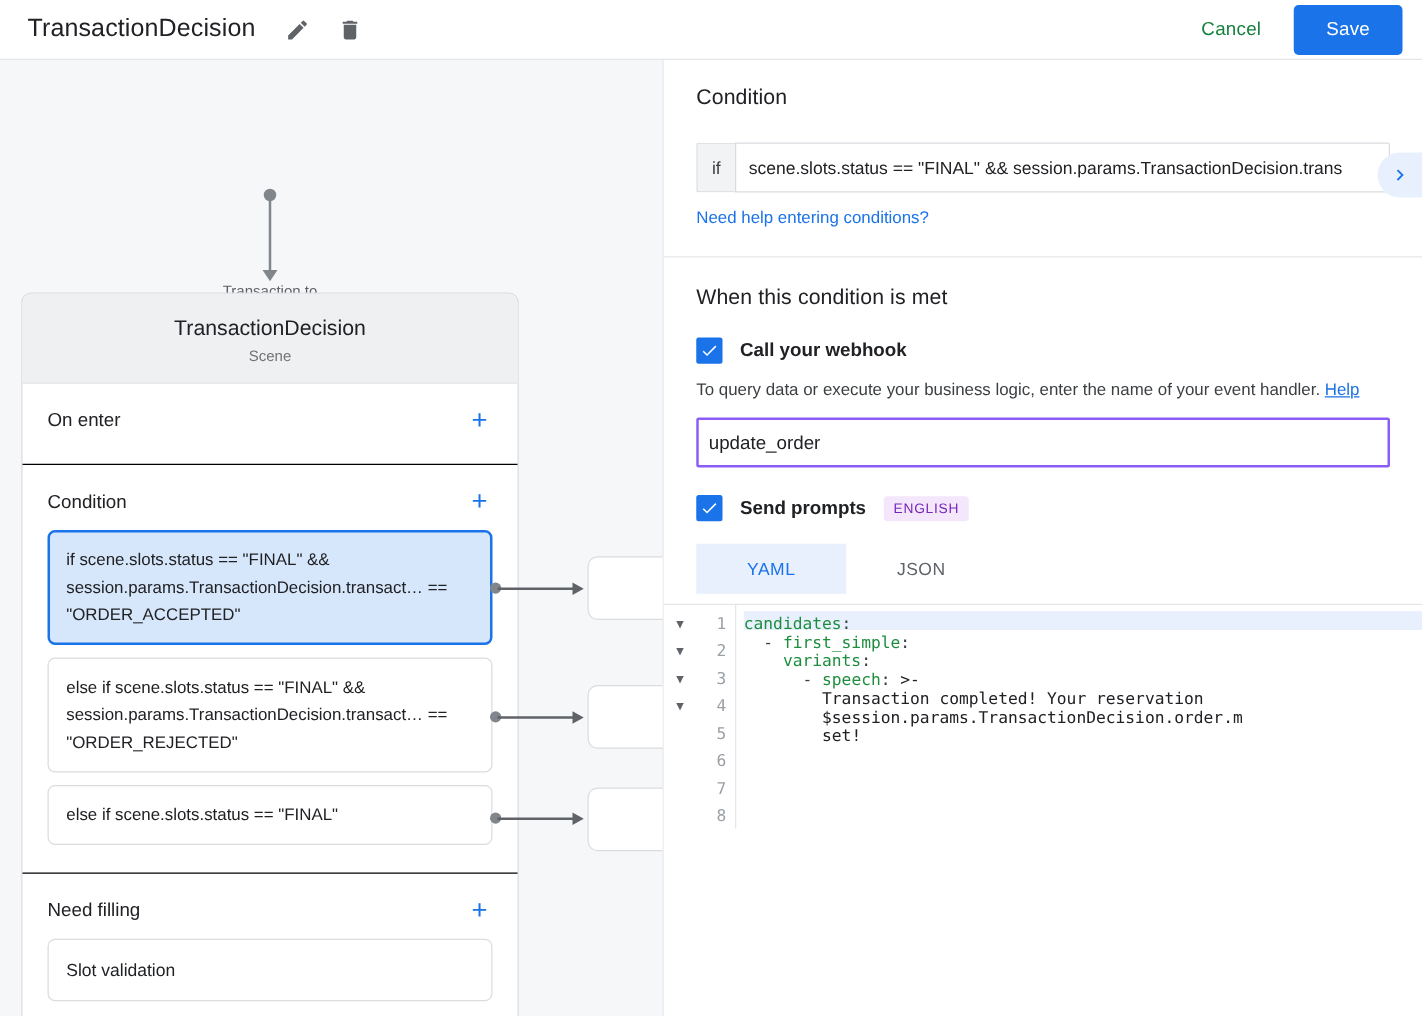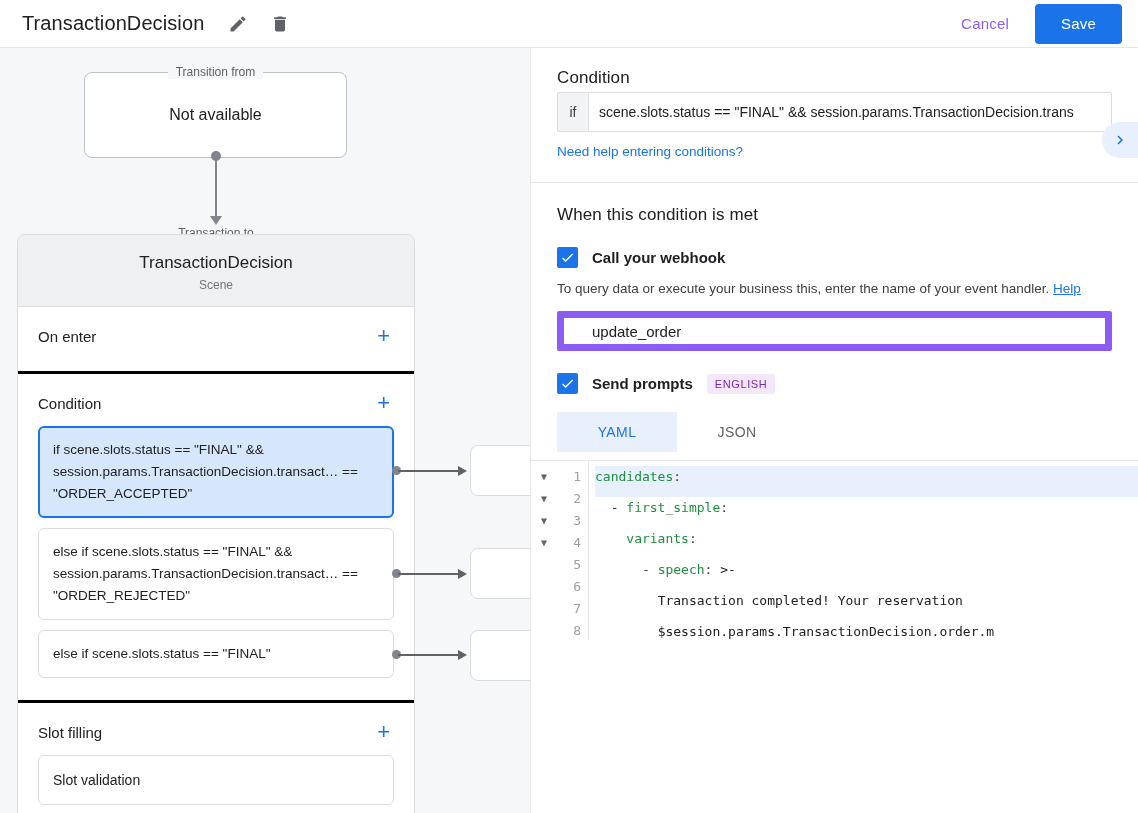--- a/index.html
+++ b/index.html
@@ -26,21 +26,21 @@
   }
   .topbar-icon {
     margin-left: 18px; width: 24px; height: 24px;
     display: flex; align-items: center; justify-content: center;
     cursor: pointer;
   }
   .topbar-icon.first { margin-left: 22px; }
   .topbar-spacer { flex: 1; }
   .btn-cancel {
     background: none; border: none; cursor: pointer;
-    color: #8b5cf6; font-size: 15px; font-weight: 500;
+    color: #15803d; font-size: 15px; font-weight: 500;
     font-family: inherit; padding: 8px 14px; letter-spacing: .2px;
   }
   .btn-save {
     background: #1a73e8; border: none; cursor: pointer;
     color: #fff; font-size: 15px; font-weight: 500;
     font-family: inherit; border-radius: 4px;
     padding: 0 26px; height: 40px; margin-left: 12px;
     letter-spacing: .2px;
   }
 
@@ -105,21 +105,21 @@
   .scene-head {
     background: #eef0f2;
     border-radius: 8px 8px 0 0;
     padding: 18px 0 14px;
     text-align: center;
     border-bottom: 1px solid #dadce0;
   }
   .scene-head .name { font-size: 17px; color: #202124; }
   .scene-head .sub { font-size: 12px; color: #737373; margin-top: 5px; }
 
-  .section { border-bottom: 3px solid #000000; padding: 0 0 12px; }
+  .section { border-bottom: 1px solid #000000; padding: 0 0 12px; }
   .section:last-child { border-bottom: none; }
   .section-header {
     display: flex; align-items: center; justify-content: space-between;
     padding: 18px 20px 12px 20px;
   }
   .section-title { font-size: 15px; color: #202124; }
   .plus-btn {
     color: #1a73e8; font-size: 22px; line-height: 1;
     cursor: pointer; font-weight: 300; padding: 0 4px;
     user-select: none;
@@ -227,23 +227,23 @@
     font-size: 11px; letter-spacing: .6px;
     padding: 4px 8px; border-radius: 3px; font-weight: 500;
   }
   .hint {
     margin-top: 11px; font-size: 13.5px; color: #3c4043; line-height: 20px;
   }
   .hint .lnk { color: #1a73e8; cursor: pointer; }
   .hint .lnk.und { text-decoration: underline; }
   .text-input {
     margin-top: 12px; width: 100%; height: 40px;
-    border: 7px solid #8b5cf6; border-radius: 2px;
+    border: 2px solid #8b5cf6; border-radius: 2px;
     font-family: inherit; font-size: 15px; color: #202124;
-    padding: 0 28px; outline: none; background: #fff;
+    padding: 0 8px; outline: none; background: #fff;
   }
 
   .tabs { display: flex; margin-top: 18px; }
   .tab {
     min-width: 120px; text-align: center;
     padding: 12px 37px; font-size: 14px;
     color: #5f6368; cursor: pointer; letter-spacing: .4px;
   }
   .tab.active { background: #e8f0fe; color: #1a73e8; font-weight: 500; }
 
@@ -270,21 +270,21 @@
     border-right: 1px solid #e4e6e9;
     padding-top: 5px; text-align: right; padding-right: 7px;
   }
   .gutter .ln {
     height: 22px; line-height: 22px; font-size: 13px; color: #9aa0a6;
   }
   .code {
     flex: 1; padding-top: 5px; padding-left: 6px;
     font-size: 13px; white-space: pre; overflow: hidden;
   }
-  .code .line { height: 31px; line-height: 22px; }
+  .code .line { height: 15px; line-height: 22px; }
   .code .line.hl { background: #e8f0fe; }
   .k { color: #1e8e3e; }
   .p { color: #3c4043; }
   .s { color: #202124; }
 </style>
 </head>
 <body>
 
 <div class="topbar">
   <div class="topbar-title">TransactionDecision</div>
@@ -304,26 +304,20 @@
   <div class="topbar-spacer"></div>
 
   <button class="btn-cancel">Cancel</button>
   <button class="btn-save">Save</button>
 </div>
 
 <div class="body-wrap">
 
   <div class="graph-panel">
 
-    <div class="fieldset" id="tfrom">
-      <div class="fieldset-legend">
-        <span>Transition from</span>
-      </div>
-      <div class="na">Not available</div>
-    </div>
 
     <div class="conn-dot" style="left:211px; top:103px;"></div>
     <div class="conn-line" style="left:215px; top:108px; width:1.5px; height:66px;"></div>
     <div class="arrow-down" style="left:210px; top:168px;"></div>
 
     <div class="fieldset-legend" style="left:17px; top:178px; width:398px;">
       <span>Transaction to</span>
     </div>
 
     <div id="scene-card">
@@ -344,21 +338,21 @@
           <div class="section-title">Condition</div>
           <div class="plus-btn">+</div>
         </div>
         <div class="cond-card selected">if scene.slots.status == "FINAL" &amp;&amp; session.params.TransactionDecision.transact… == "ORDER_ACCEPTED"</div>
         <div class="cond-card">else if scene.slots.status == "FINAL" &amp;&amp; session.params.TransactionDecision.transact… == "ORDER_REJECTED"</div>
         <div class="cond-card">else if scene.slots.status == "FINAL"</div>
       </div>
 
       <div class="section">
         <div class="section-header">
-          <div class="section-title">Slot filling</div>
+          <div class="section-title">Need filling</div>
           <div class="plus-btn">+</div>
         </div>
         <div class="slot-card">Slot validation</div>
       </div>
     </div>
 
     <div class="edge-dot" style="left:392px; top:418px;"></div>
     <div class="edge-line" style="left:398px; top:422px; width:62px;"></div>
     <div class="arrow-right" style="left:458px; top:418px;"></div>
     <div class="stub-box" style="left:470px; top:397px;"></div>
@@ -377,41 +371,41 @@
   <div class="detail-panel">
 
     <div class="panel-arrow-btn">
       <svg width="18" height="18" viewBox="0 0 24 24" fill="#1a73e8">
         <path d="M8.59 16.59L13.17 12 8.59 7.41 10 6l6 6-6 6z"></path>
       </svg>
     </div>
 
     <div class="detail-block block-cond">
       <div class="panel-h">Condition</div>
-      <div class="cond-row" style="margin-top:4px;align-items:flex-end;">
+      <div class="cond-row" style="margin-top:26px;align-items:flex-end;">
         <div class="if-prefix">if</div>
         <input class="cond-input" value="scene.slots.status == &quot;FINAL&quot; &amp;&amp; session.params.TransactionDecision.trans" style="">
       </div>
       <span class="help-link">Need help entering conditions?</span>
     </div>
 
     <div class="detail-block block-met">
       <div class="panel-h">When this condition is met</div>
 
       
       <div class="check-row">
         <div class="checkbox">
           <svg width="15" height="15" viewBox="0 0 24 24" fill="#ffffff">
             <path d="M9 16.17L4.83 12l-1.42 1.41L9 19 21 7l-1.41-1.41z"></path>
           </svg>
         </div>
         <div class="check-label">Call your webhook</div>
       </div>
       <div class="hint">
-        <span>To query data or execute your business this, enter the name of your event handler.</span>
+        <span>To query data or execute your business logic, enter the name of your event handler.</span>
         <span class="lnk und">Help</span>
       </div>
       <input class="text-input" value="update_order" style="">
 
       
       <div class="check-row">
         <div class="checkbox">
           <svg width="15" height="15" viewBox="0 0 24 24" fill="#ffffff">
             <path d="M9 16.17L4.83 12l-1.42 1.41L9 19 21 7l-1.41-1.41z"></path>
           </svg>

